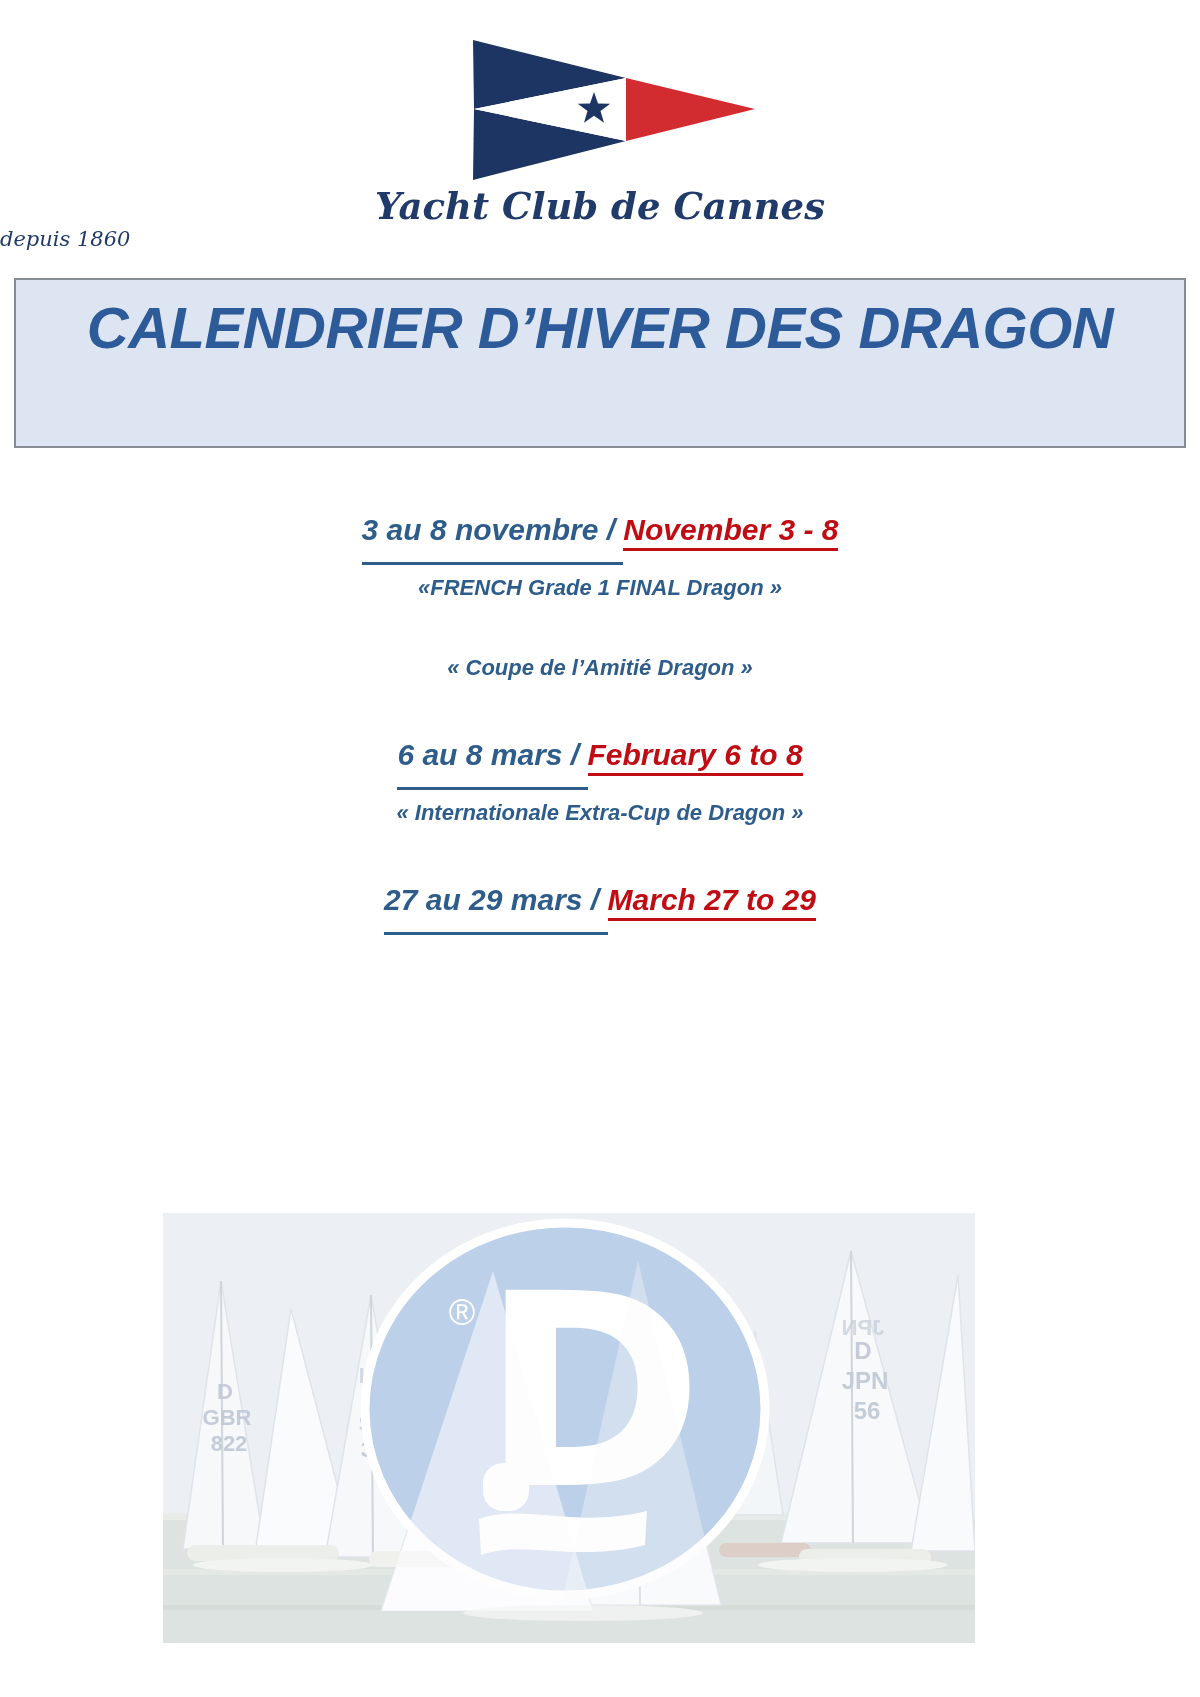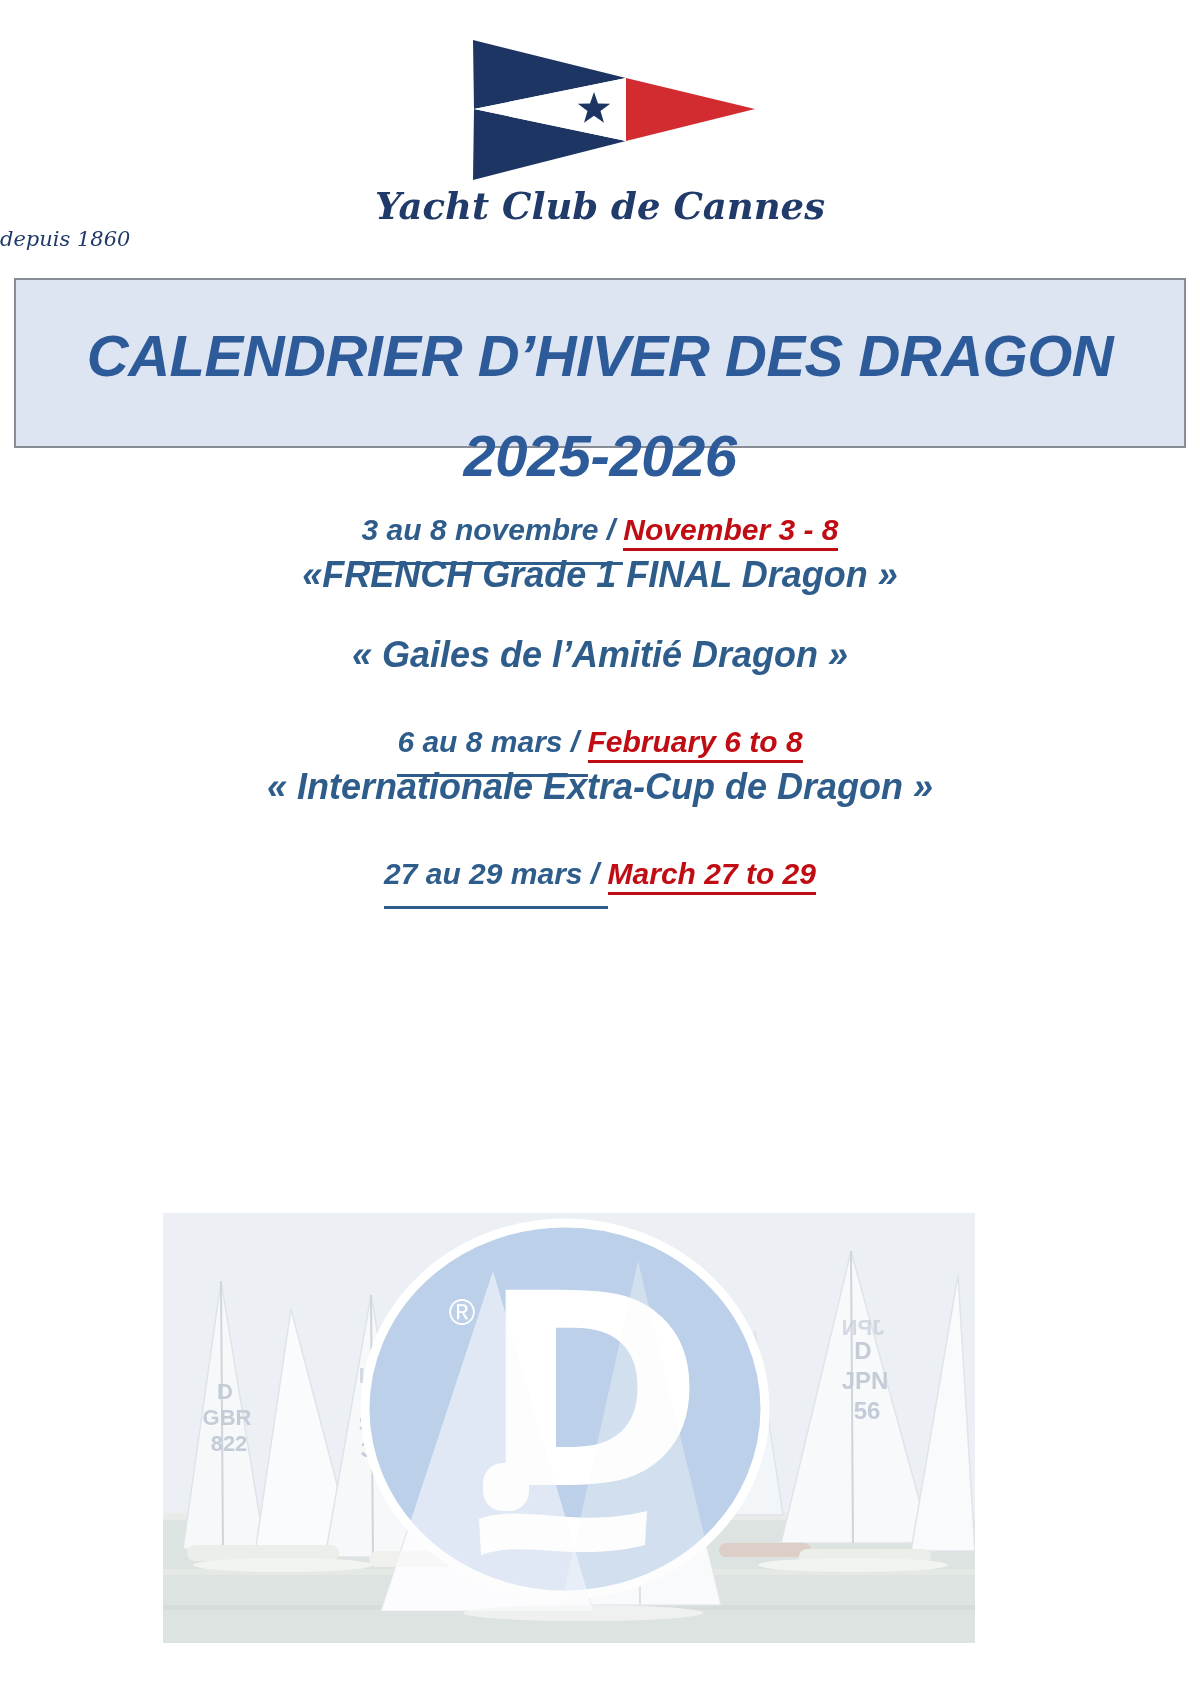--- a/index.html
+++ b/index.html
@@ -34,38 +34,37 @@
     position:absolute;left:14px;top:278px;width:1172px;height:170px;
     box-sizing:border-box;border:2px solid var(--banner-border,#888c94);
     background:var(--banner-bg,#dde5f2);
     display:flex;flex-direction:column;justify-content:space-between;
     padding:12px 0 16px 0;
   }
   .banner-line{
     text-align:center;font-weight:bold;font-style:italic;
     font-size:58px;line-height:72px;letter-spacing:-0.5px;
     color:var(--banner-text,#2d5b9a);
-    margin-top:28px;
   }
   .events{position:absolute;left:0;top:503px;width:100%;text-align:center;}
   .event{margin-bottom:40px;}
   .event-date{
     font-weight:bold;font-style:italic;font-size:30px;line-height:40px;
   }
   .event-date .fr{
     color:var(--event-blue,#2e5d8c);
     border-bottom:3px solid currentColor;padding-bottom:16px;
   }
   .event-date .en{
     color:var(--event-red,#c00d14);
     border-bottom:3px solid currentColor;padding-bottom:2px;
   }
   .event-date sup{font-size:60%;}
   .event-name{
-    margin-top:5px;font-weight:bold;font-style:italic;font-size:36px;
+    margin-top:18px;font-weight:bold;font-style:italic;font-size:22px;
     line-height:40px;color:var(--event-blue,#2e5d8c);
   }
   .photo{position:absolute;left:163px;top:1213px;width:812px;height:430px;}
   .photo svg{display:block;width:100%;height:100%;}
   .sailmark{
     font-family:"Liberation Sans",sans-serif;font-weight:bold;
     fill:var(--sail-text,#c4ccd8);
   }
 </style>
 </head>
@@ -79,33 +78,32 @@
     <polygon points="6,71 158,40 158,103" fill="#ffffff"></polygon>
     <polygon points="158,40 158,103 287,71" fill="var(--flag-red,#d22b30)"></polygon>
     <polygon fill="var(--flag-navy,#1d3562)" points="126,54 130,65.5 142.2,65.7 132.5,73.1 136,84.8 126,77.8 116,84.8 119.5,73.1 109.8,65.7 122,65.5"></polygon>
   </svg>
 
   <div class="club-name">Yacht Club de Cannes</div>
   <div class="tagline">depuis 1860</div>
 
   <div class="banner">
     <div class="banner-line">CALENDRIER D’HIVER DES DRAGON</div>
-    <div class="banner-line">2025-2026</div>
   </div>
 
   <div class="events">
 
     <div class="event">
       <div class="event-date"><span class="fr"><span>3 au 8 novembre / </span><sup></sup><span></span></span><span class="en">November 3 - 8</span></div>
       <div class="event-name">«FRENCH Grade 1 FINAL Dragon »</div>
     </div>
 
 
     <div class="event">
-      <div class="event-name">« Gailes de l’Amitié Dragon »</div>
+      <div class="event-name">« Coupe de l’Amitié Dragon »</div>
     </div>
 
     <div class="event">
       <div class="event-date"><span class="fr"><span>6 au 8 mars / </span><sup></sup><span></span></span><span class="en">February 6 to 8</span></div>
       <div class="event-name">« Internationale Extra-Cup de Dragon »</div>
     </div>
 
     <div class="event">
       <div class="event-date"><span class="fr"><span>27 au 29 mars / </span><sup></sup><span></span></span><span class="en">March 27 to 29</span></div>
     </div>

